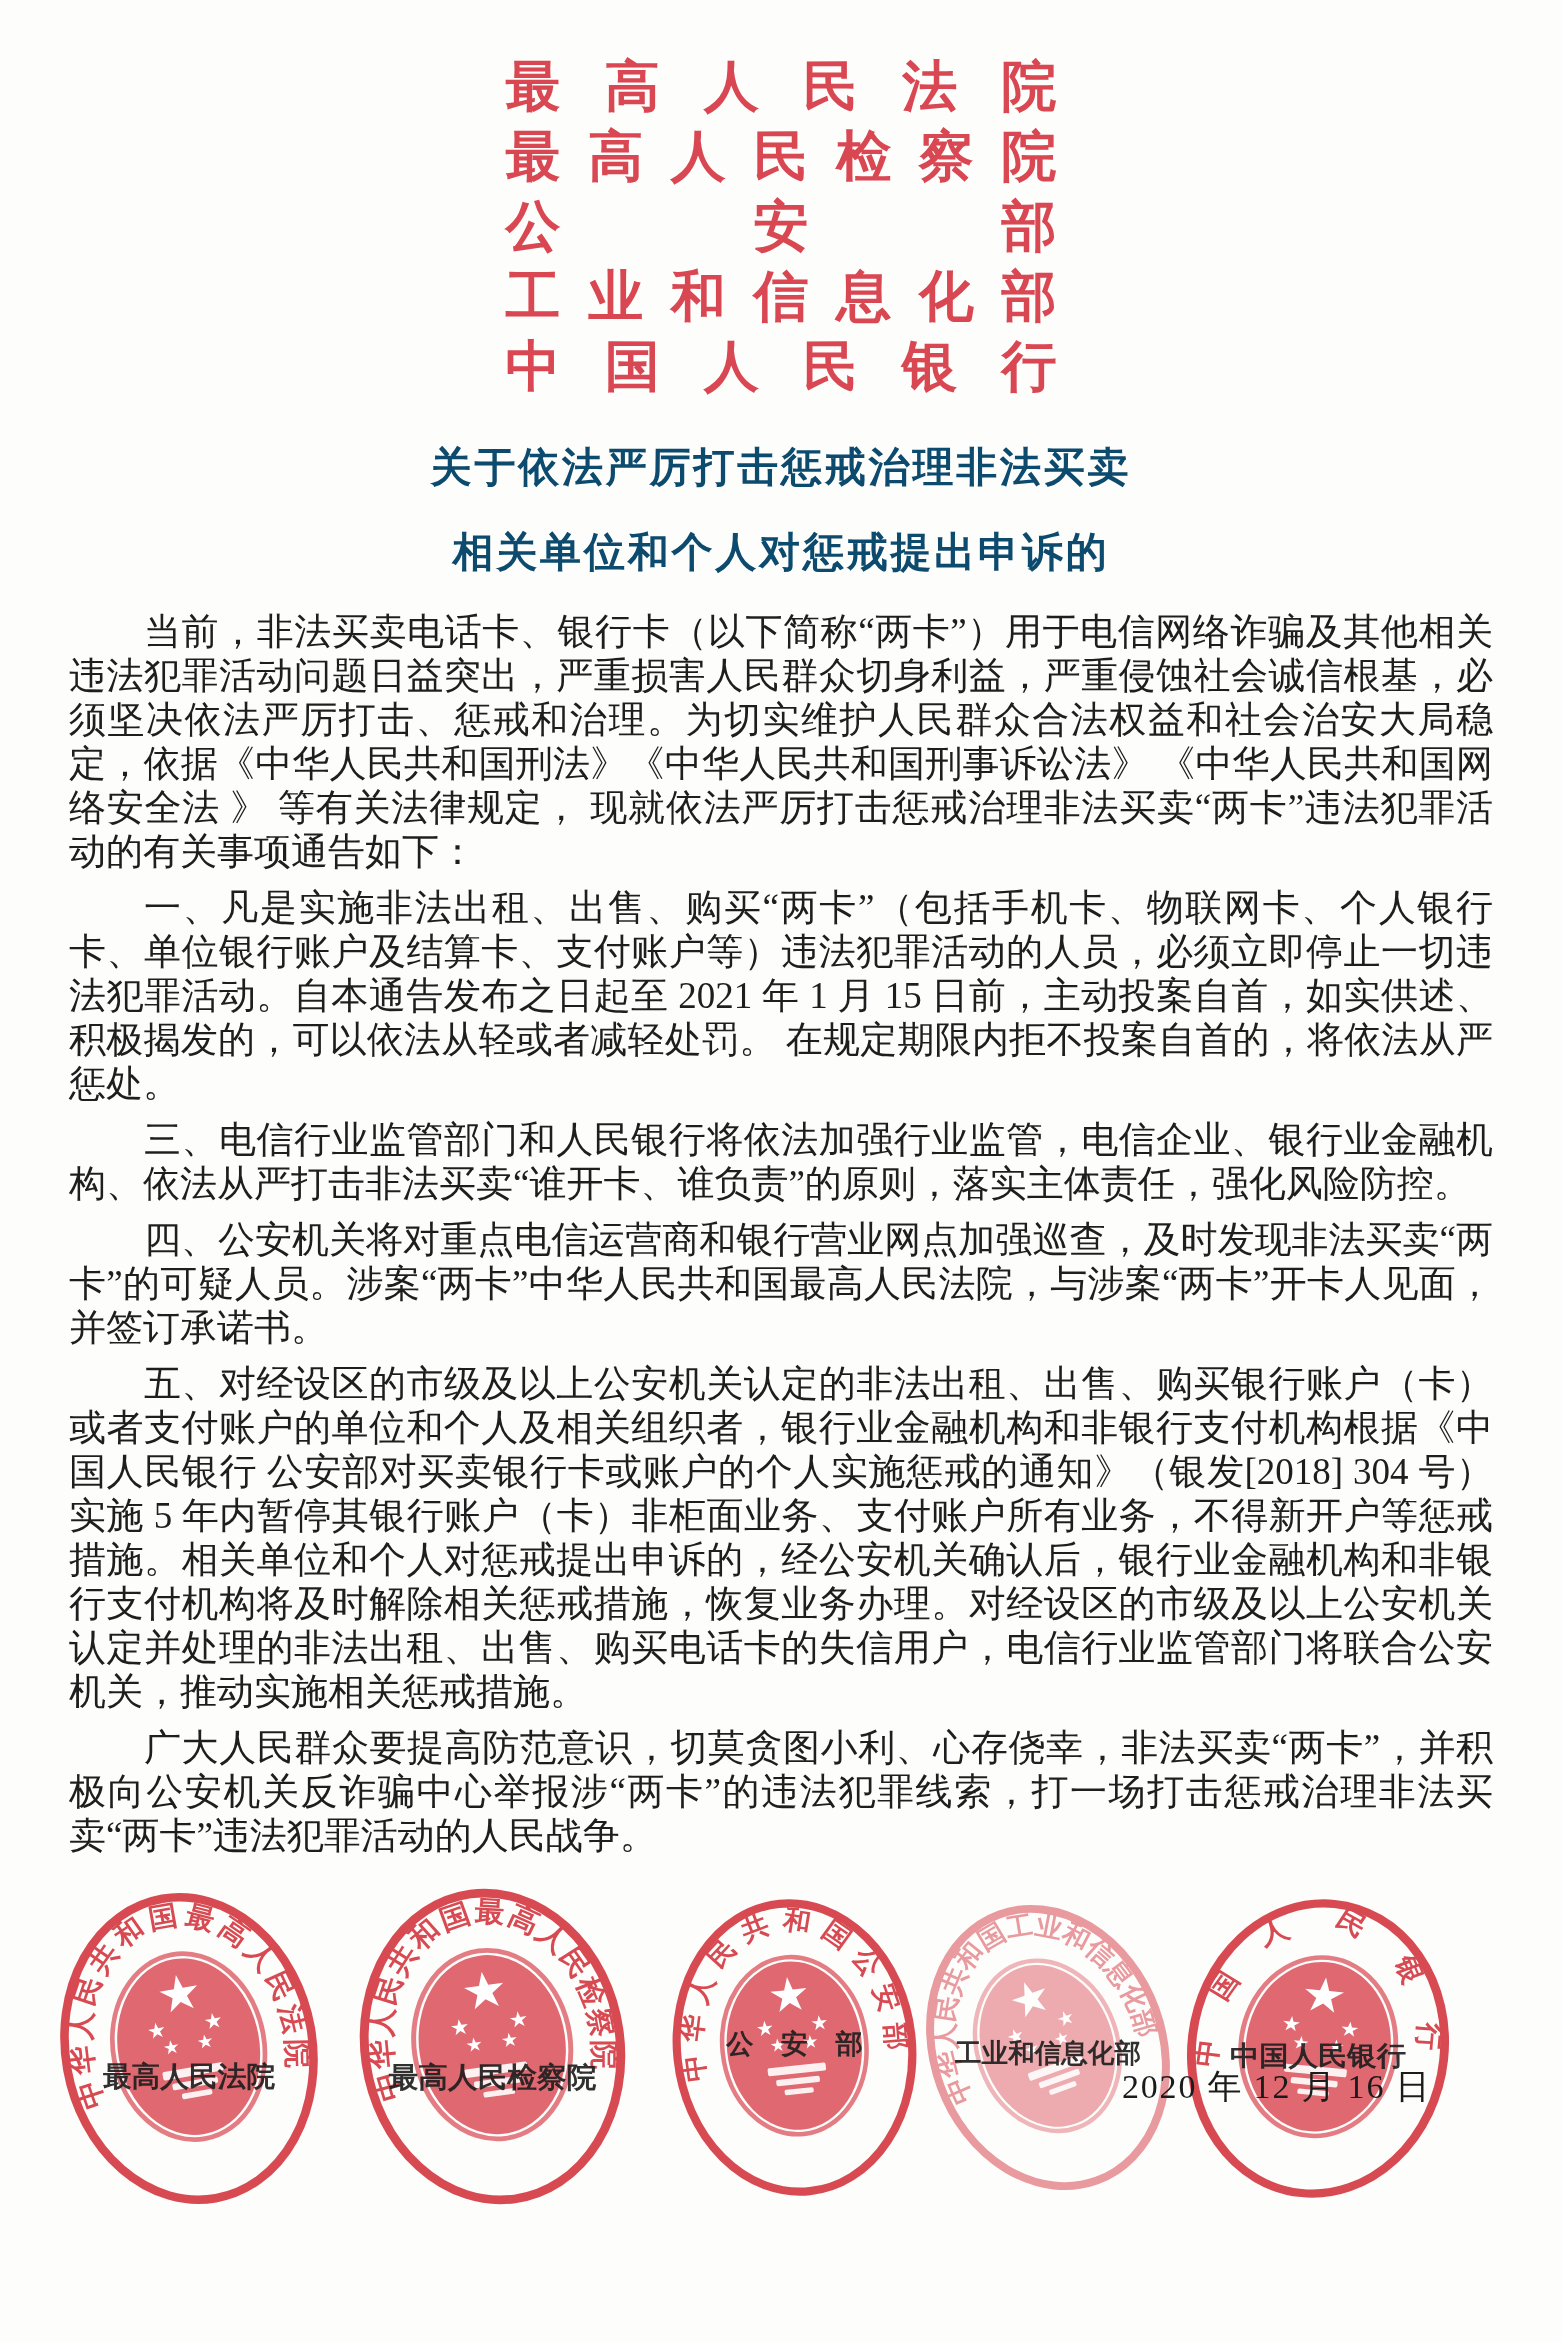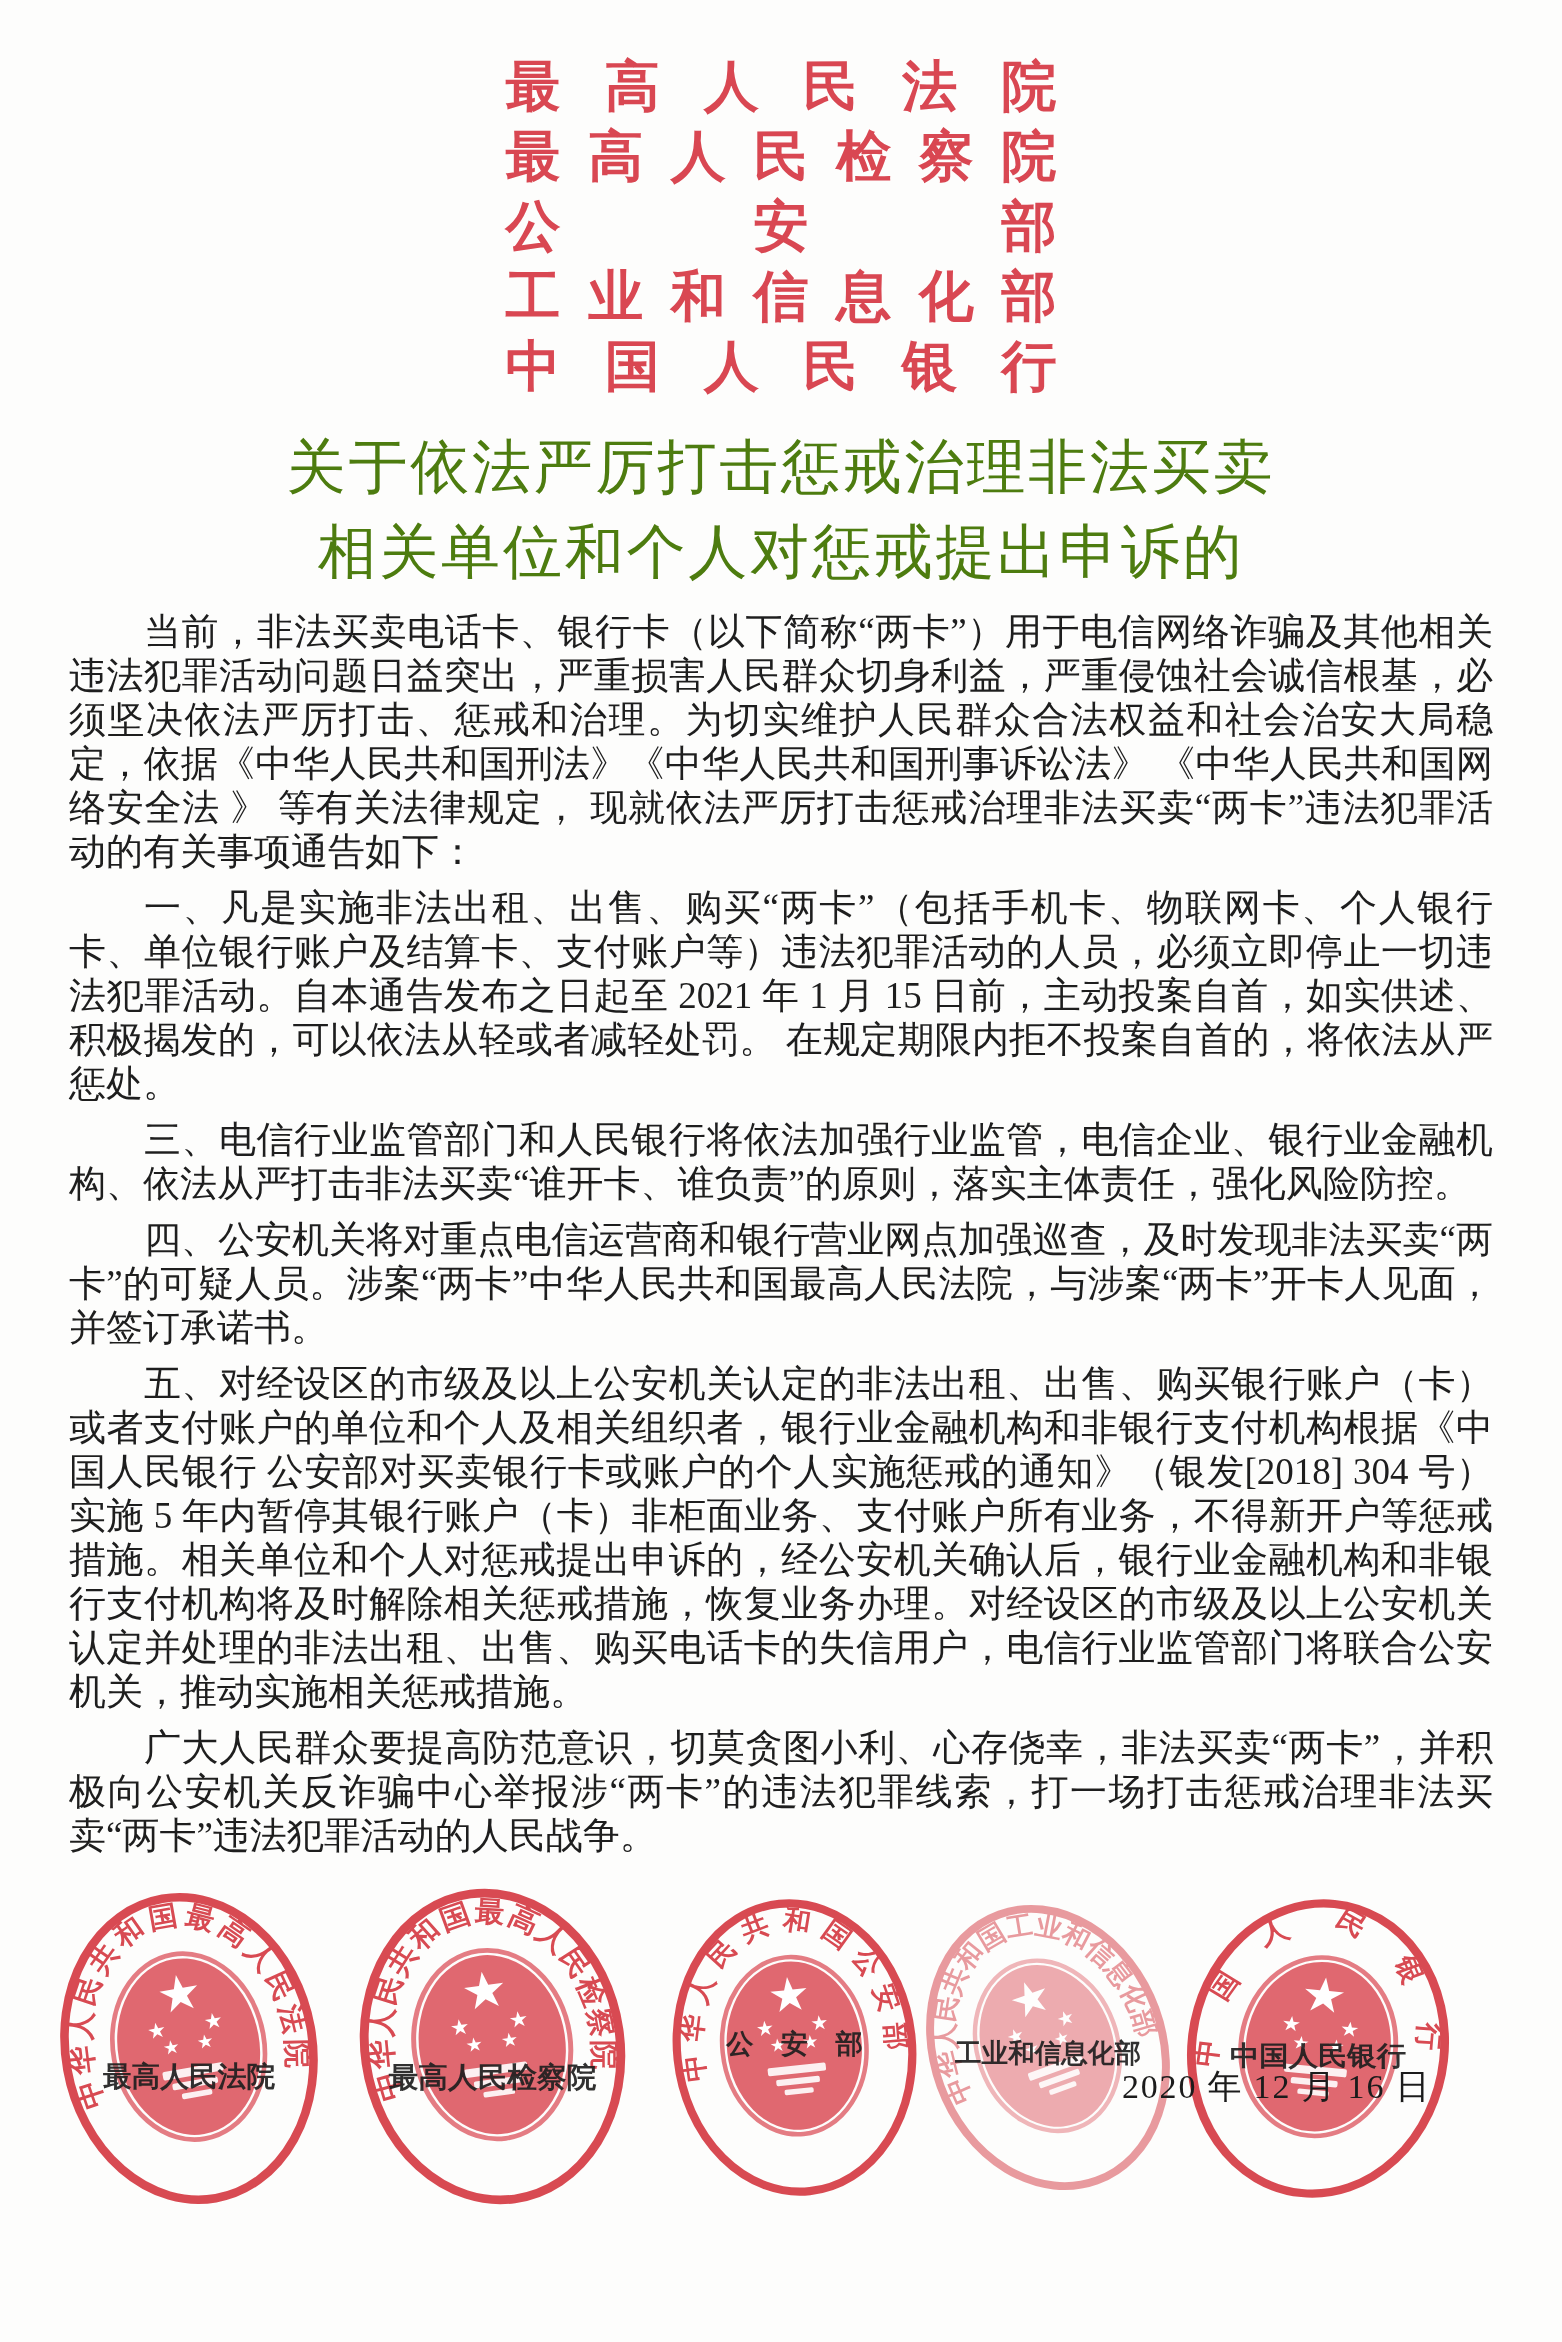--- a/index.html
+++ b/index.html
@@ -25,25 +25,25 @@
     font-size:55px;
     font-weight:bold;
     color:#d94752;
     line-height:1;
   }
   .lh-row span{display:block;}
   
   .title{
     margin:24px 0 0;
     text-align:center;
-    font-size:59px;
-    font-weight:normal;
+    font-size:41px;
+    font-weight:bold;
     line-height:85px;
     letter-spacing:2.8px;
-    color:#4d7c0f;
+    color:#0c4a6e;
   }
   
   .body{
     margin:14.7px 57px 0;
     font-size:37px;
     line-height:44px;
     text-align:justify;
   }
   .body p{
     margin:12px;

